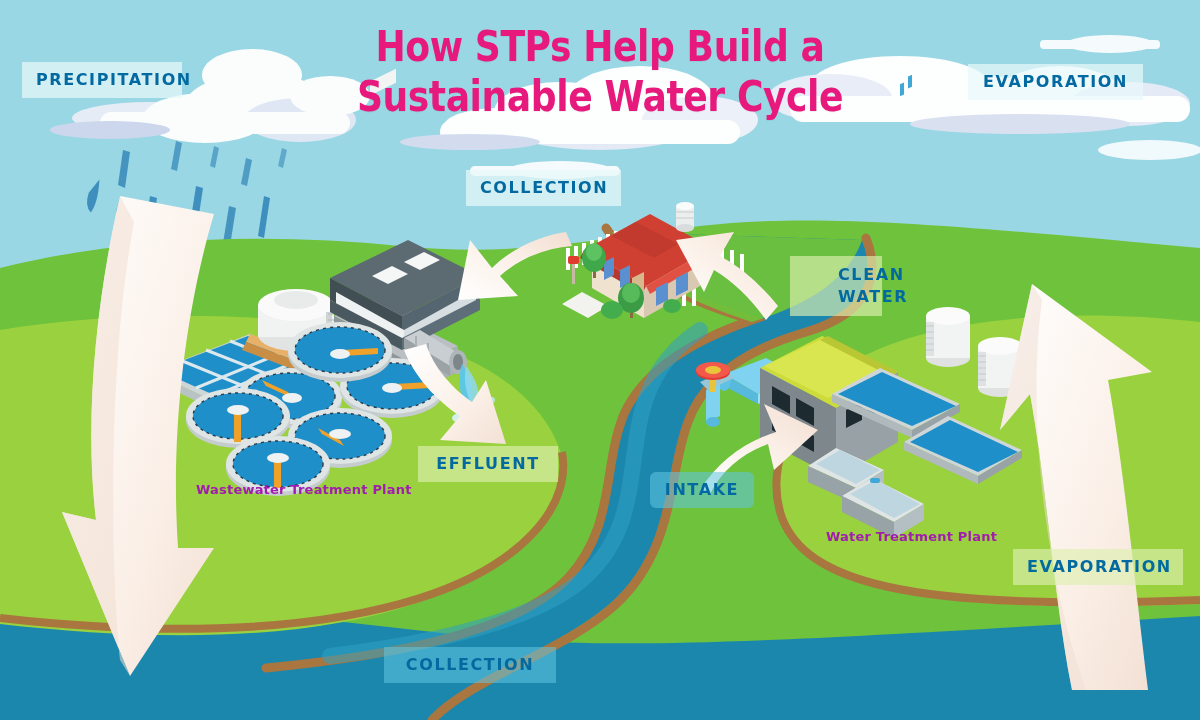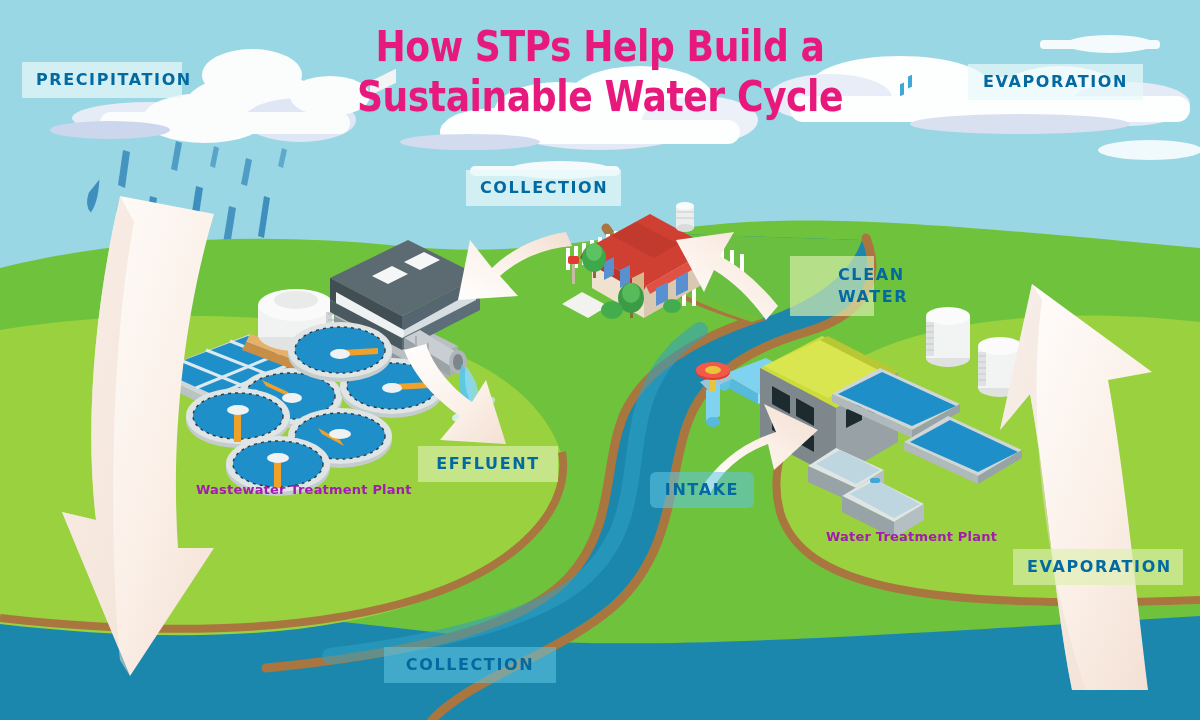--- a/index.html
+++ b/index.html
@@ -594,21 +594,21 @@
 
   <div class="title">
     <span class="line">How STPs Help Build a</span>
     <span class="line">Sustainable Water Cycle</span>
   </div>
 
   <div id="labels">
       <div class="lbl sky" style="left: 22px; top: 62px; width: 160px;">PRECIPITATION</div>
       <div class="lbl sky" style="left: 968px; top: 64px; width: 175px;">EVAPORATION</div>
       <div class="lbl sky" style="left: 466px; top: 170px; width: 155px;">COLLECTION</div>
-      <div class="lbl green two" style="left: 790px; top: 256px; width: 84px; padding-left: 48px;">CLEAN
+      <div class="lbl green two" style="left: 790px; top: 256px; width: 92px; padding-left: 48px;">CLEAN
 WATER</div>
       <div class="lbl green" style="left: 418px; top: 446px; width: 140px;">EFFLUENT</div>
       <div class="lbl water" style="left: 650px; top: 472px; width: 104px; border-radius: 6px;">INTAKE</div>
       <div class="lbl water" style="left: 384px; top: 647px; width: 172px;">COLLECTION</div>
       <div class="lbl green" style="left: 1013px; top: 549px; width: 170px;">EVAPORATION</div>
     </div>
 
   <div id="captions">
       <div class="plant-cap" style="left: 196px; top: 482px;">Wastewater Treatment Plant</div>
       <div class="plant-cap" style="left: 826px; top: 529px;">Water Treatment Plant</div>

